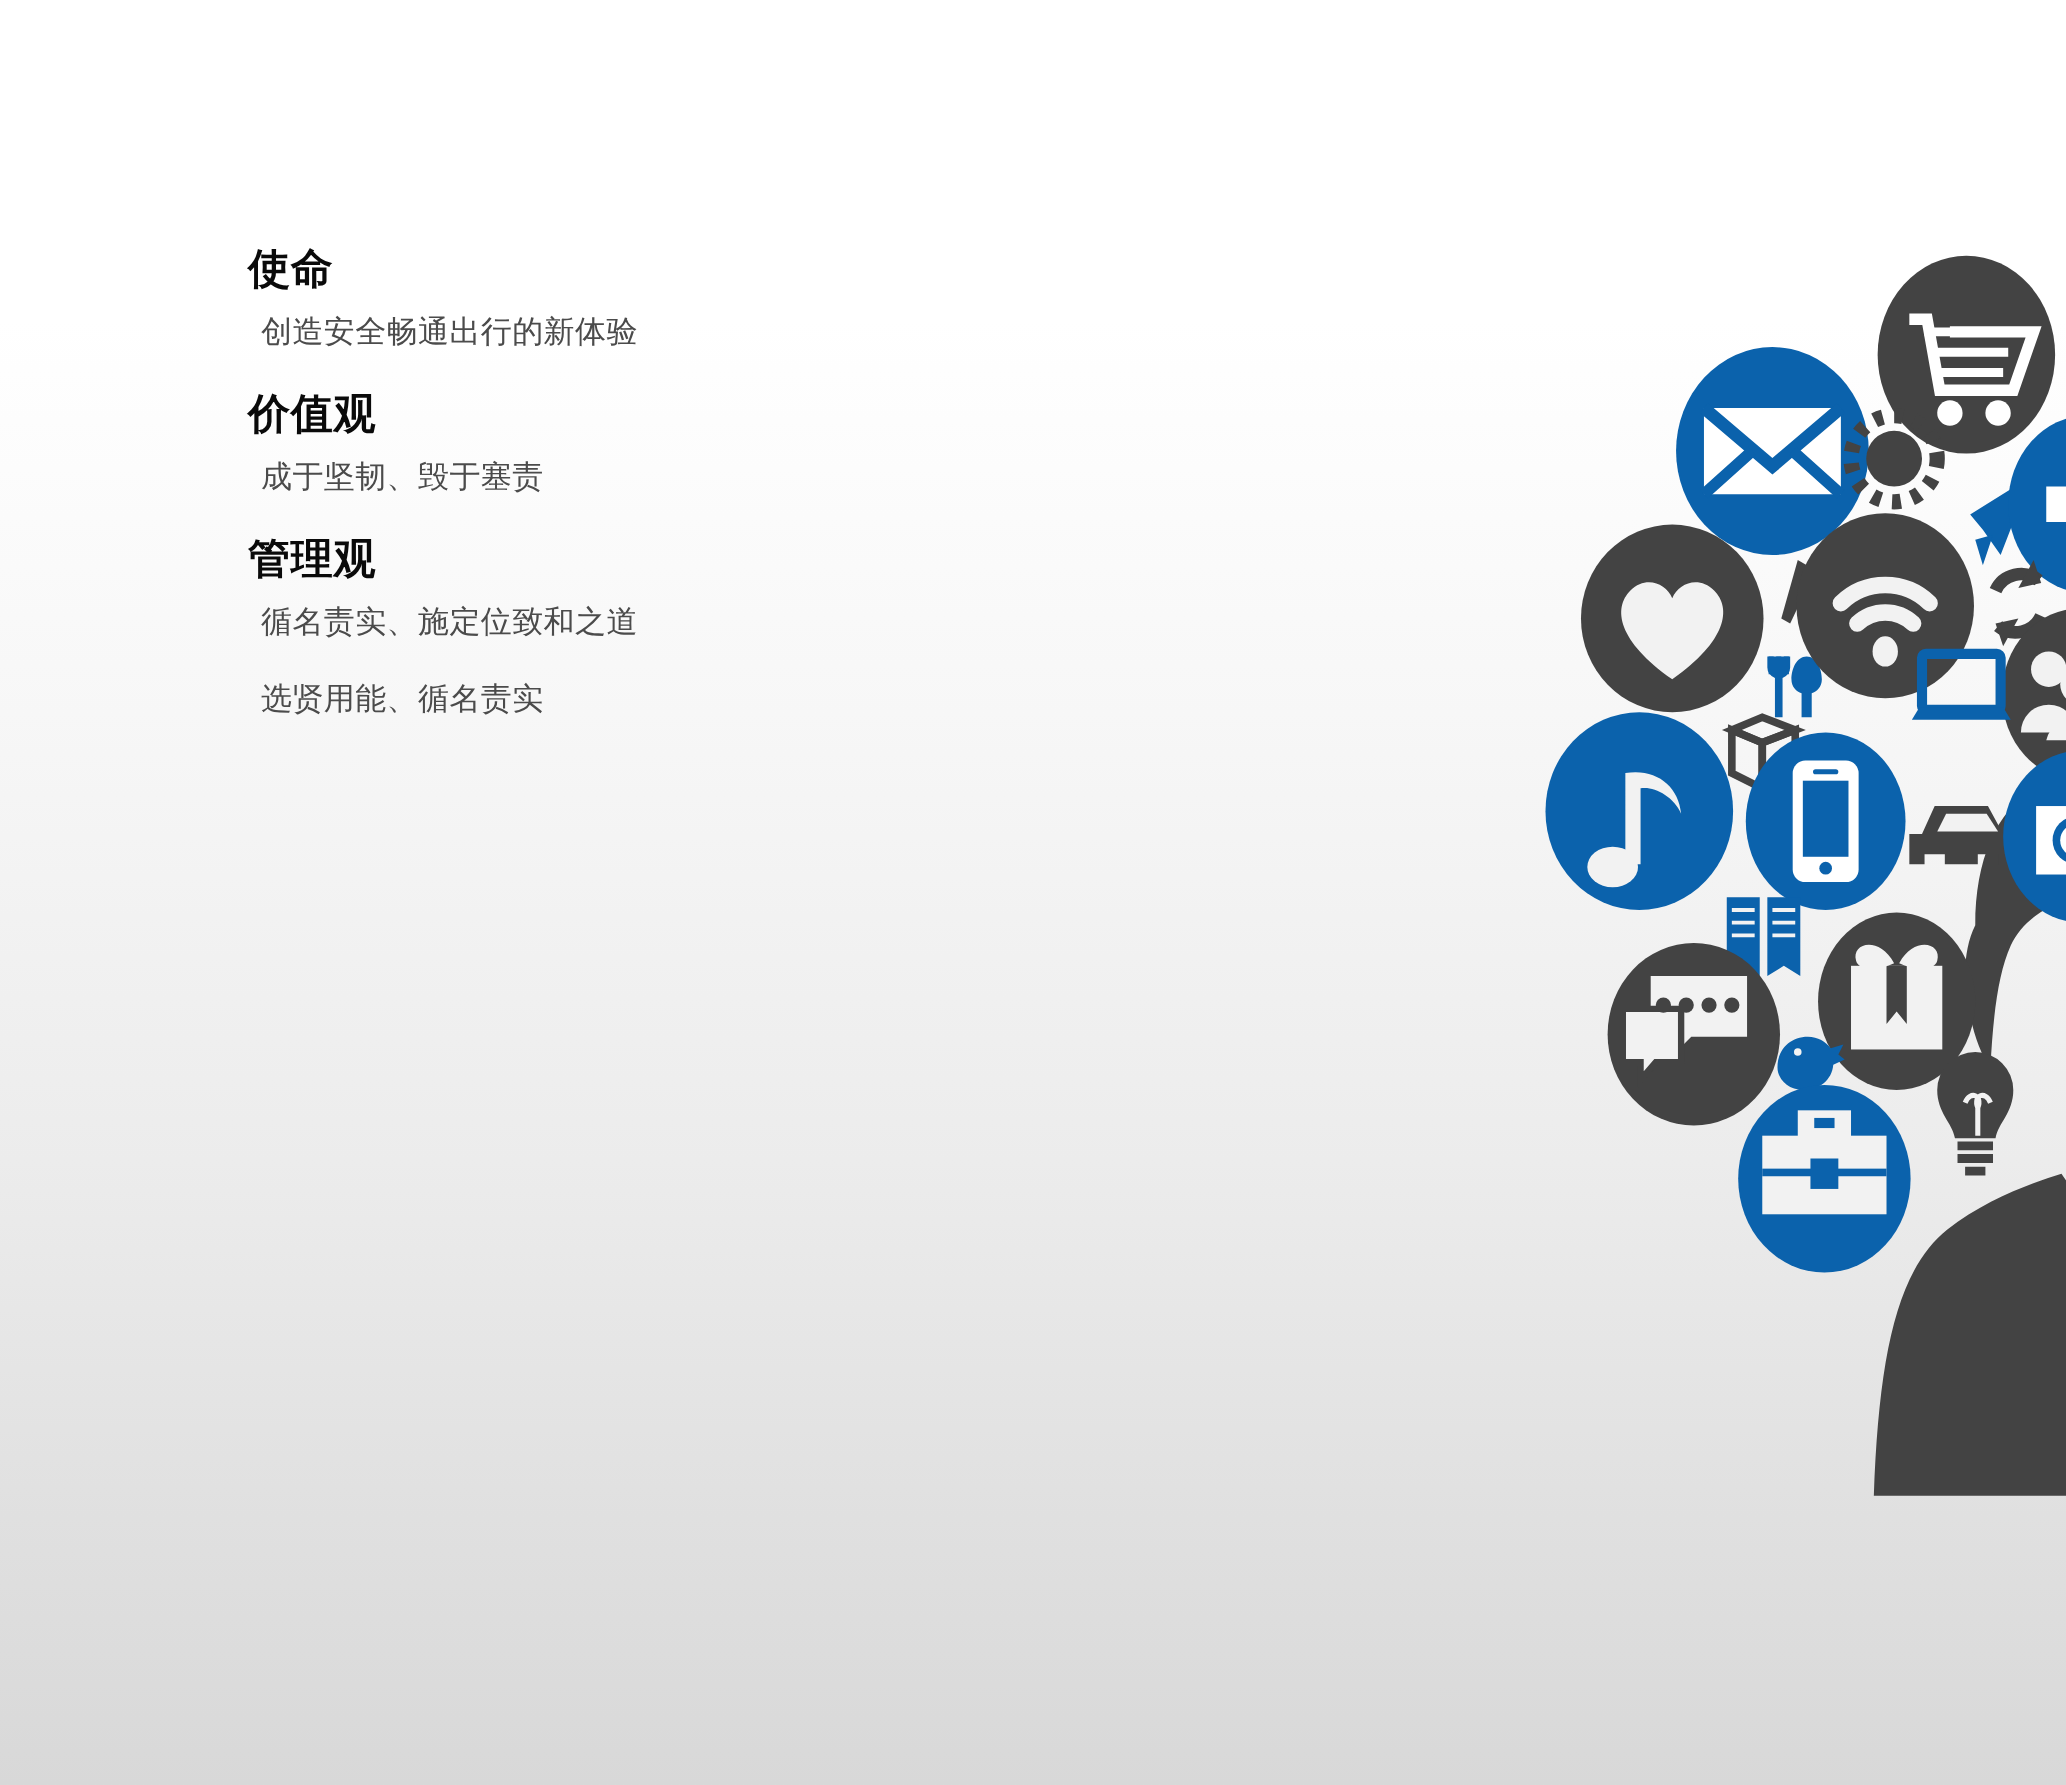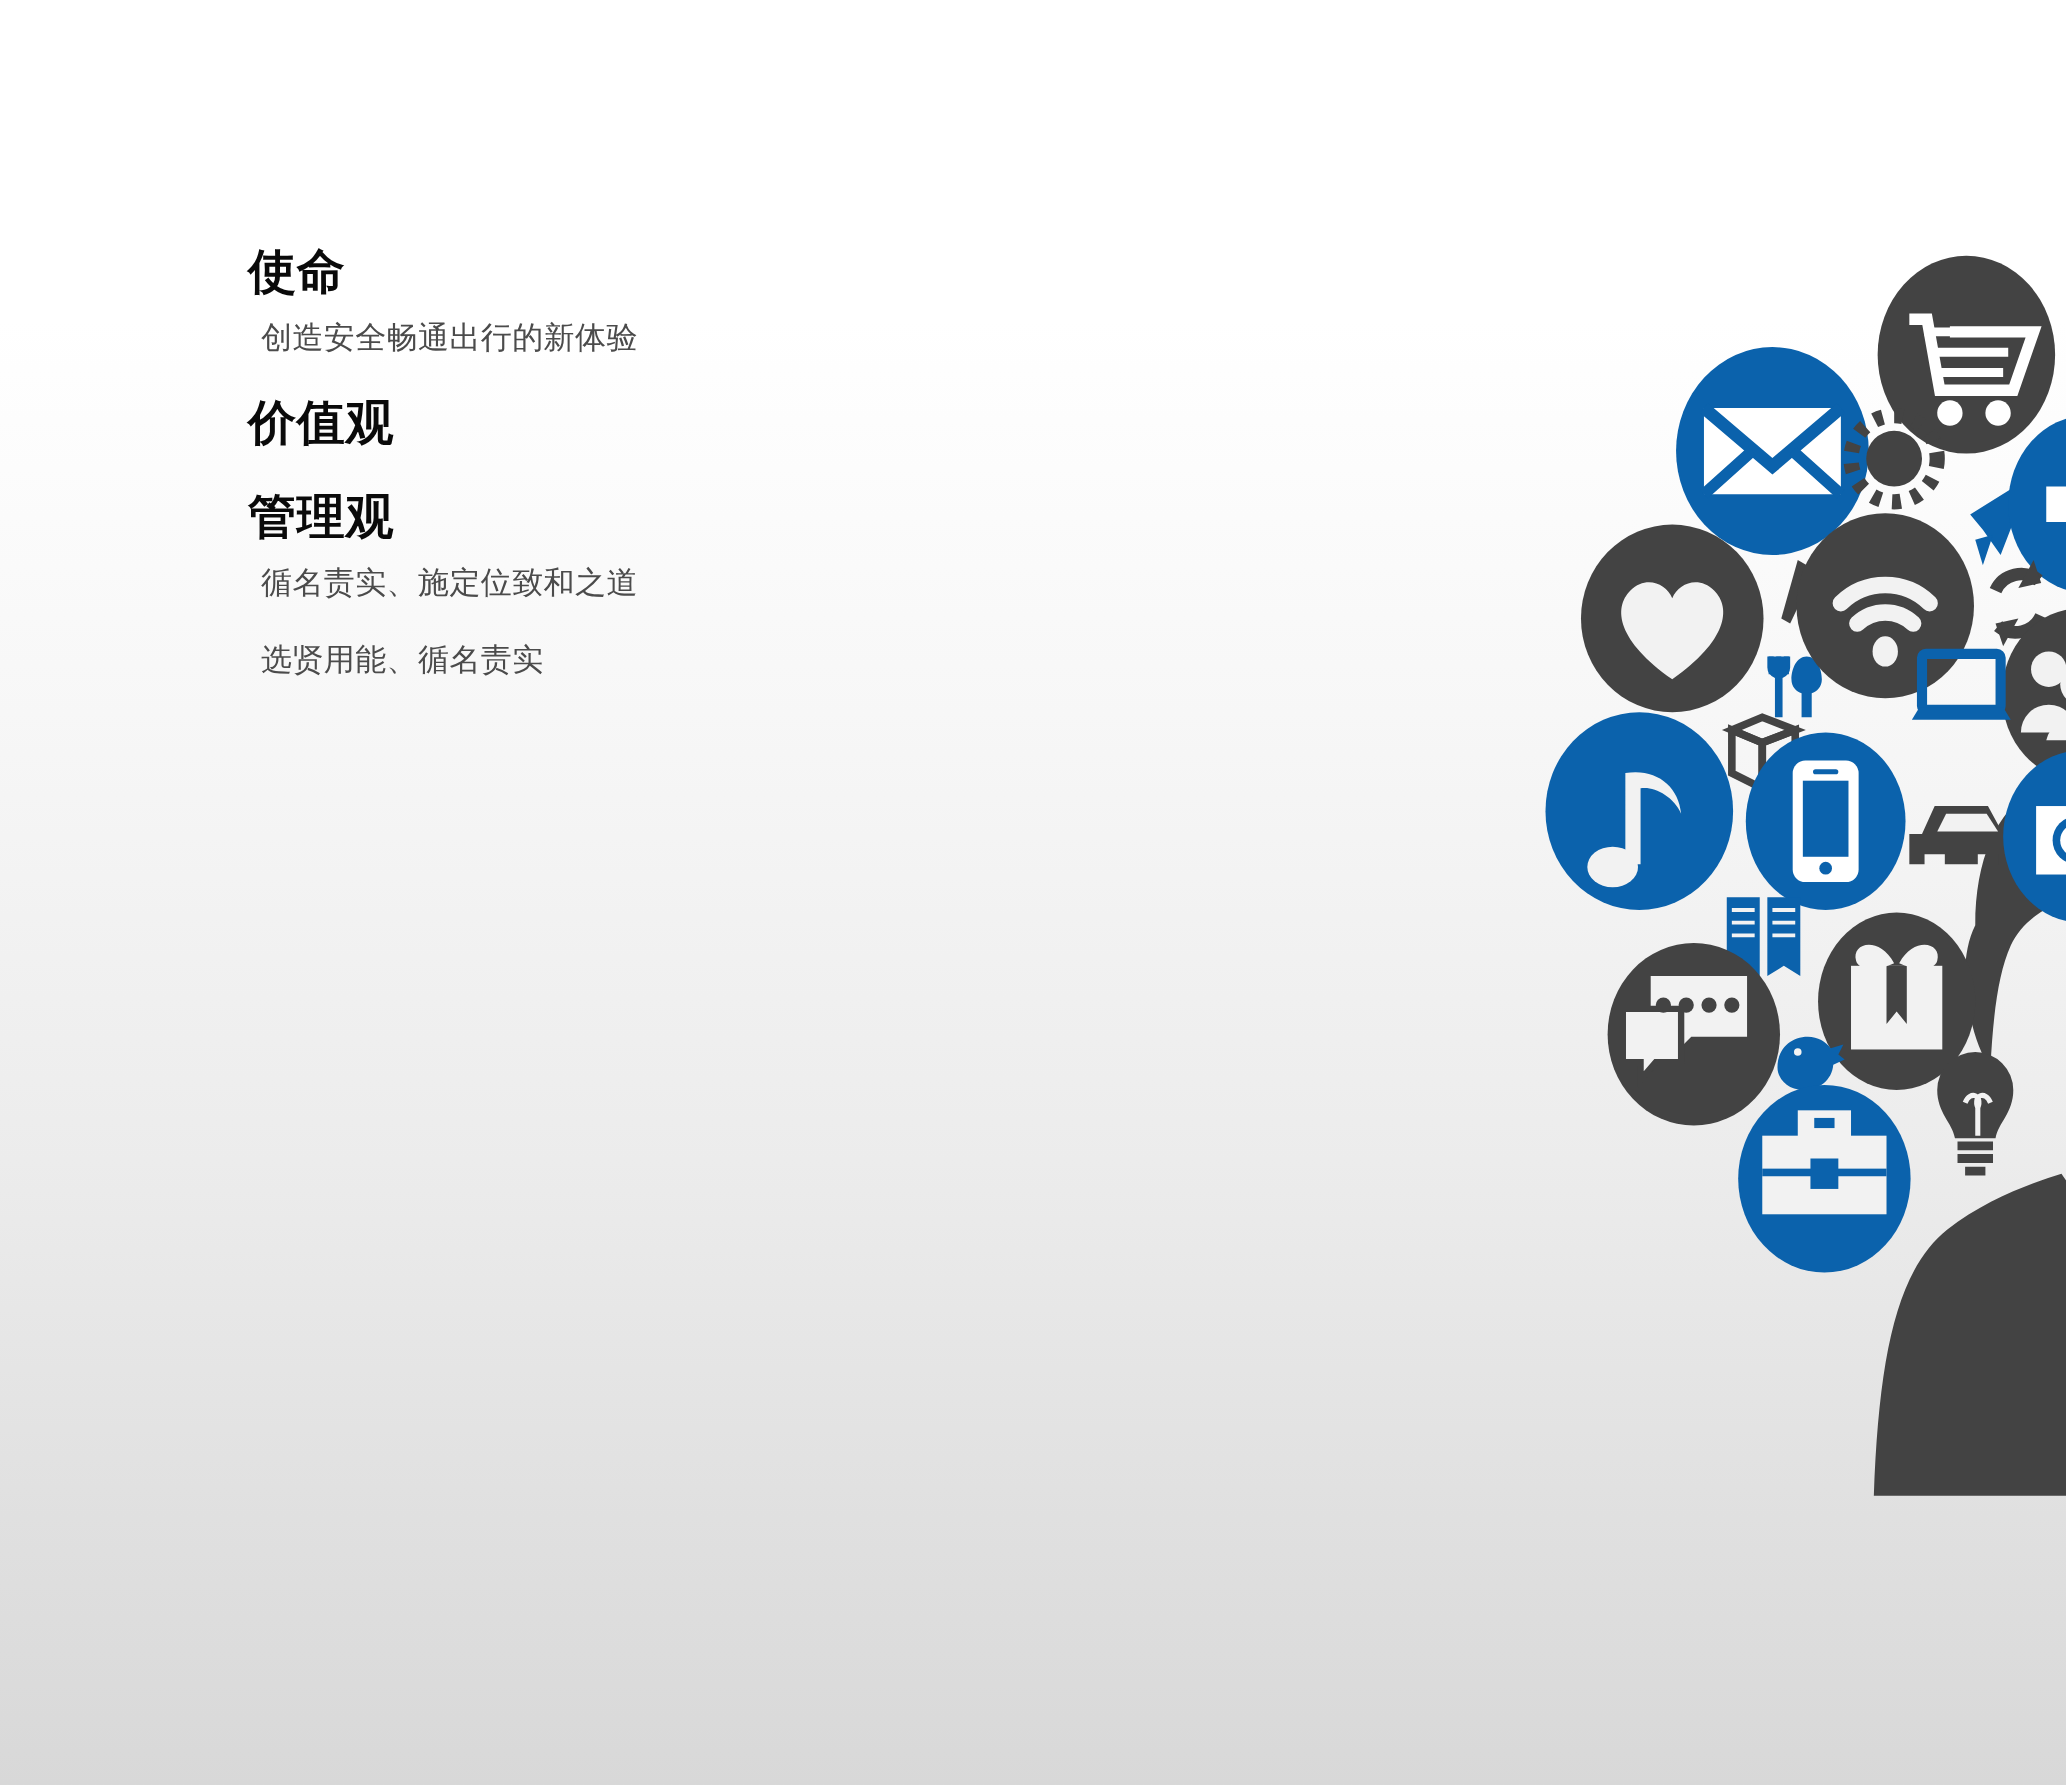--- a/index.html
+++ b/index.html
@@ -11,21 +11,21 @@
   }
   .stage{position:absolute;inset:0;}
 
   
   .text-col{
     position:absolute;left:248px;top:248px;width:1074px;
   }
   .vblock{margin-bottom:46px;}
   .vblock:last-child{margin-bottom:0;}
   .v-title{
-    font-size:48px;line-height:1.0;font-weight:bold;color:#0a0a0a;
+    font-size:42px;line-height:1.0;font-weight:bold;color:#0a0a0a;
     letter-spacing:0.8px;margin:0 0 26px 0;white-space:nowrap;
   }
   .v-desc{
     font-size:31px;line-height:1.0;font-weight:400;color:#4b4b4b;
     letter-spacing:0.4px;margin:13px;white-space:nowrap;
   }
 
   
   .illus{
     position:absolute;left:1529px;top:215px;width:1141px;height:1281px;
@@ -42,20 +42,21 @@
     <div class="vblock">
       <div class="v-title">使命</div>
       <div class="v-desc">创造安全畅通出行的新体验</div>
     </div>
 
     <div class="vblock">
     </div>
 
     <div class="vblock">
       <div class="v-title">价值观</div>
+      <div class="v-desc">成于坚韧、毁于塞责</div>
     </div>
 
     <div class="vblock">
       <div class="v-title">管理观</div>
       <div class="v-desc">循名责实、施定位致和之道</div>
     </div>
 
     <div class="vblock">
       <div class="v-desc">选贤用能、循名责实</div>
     </div>

